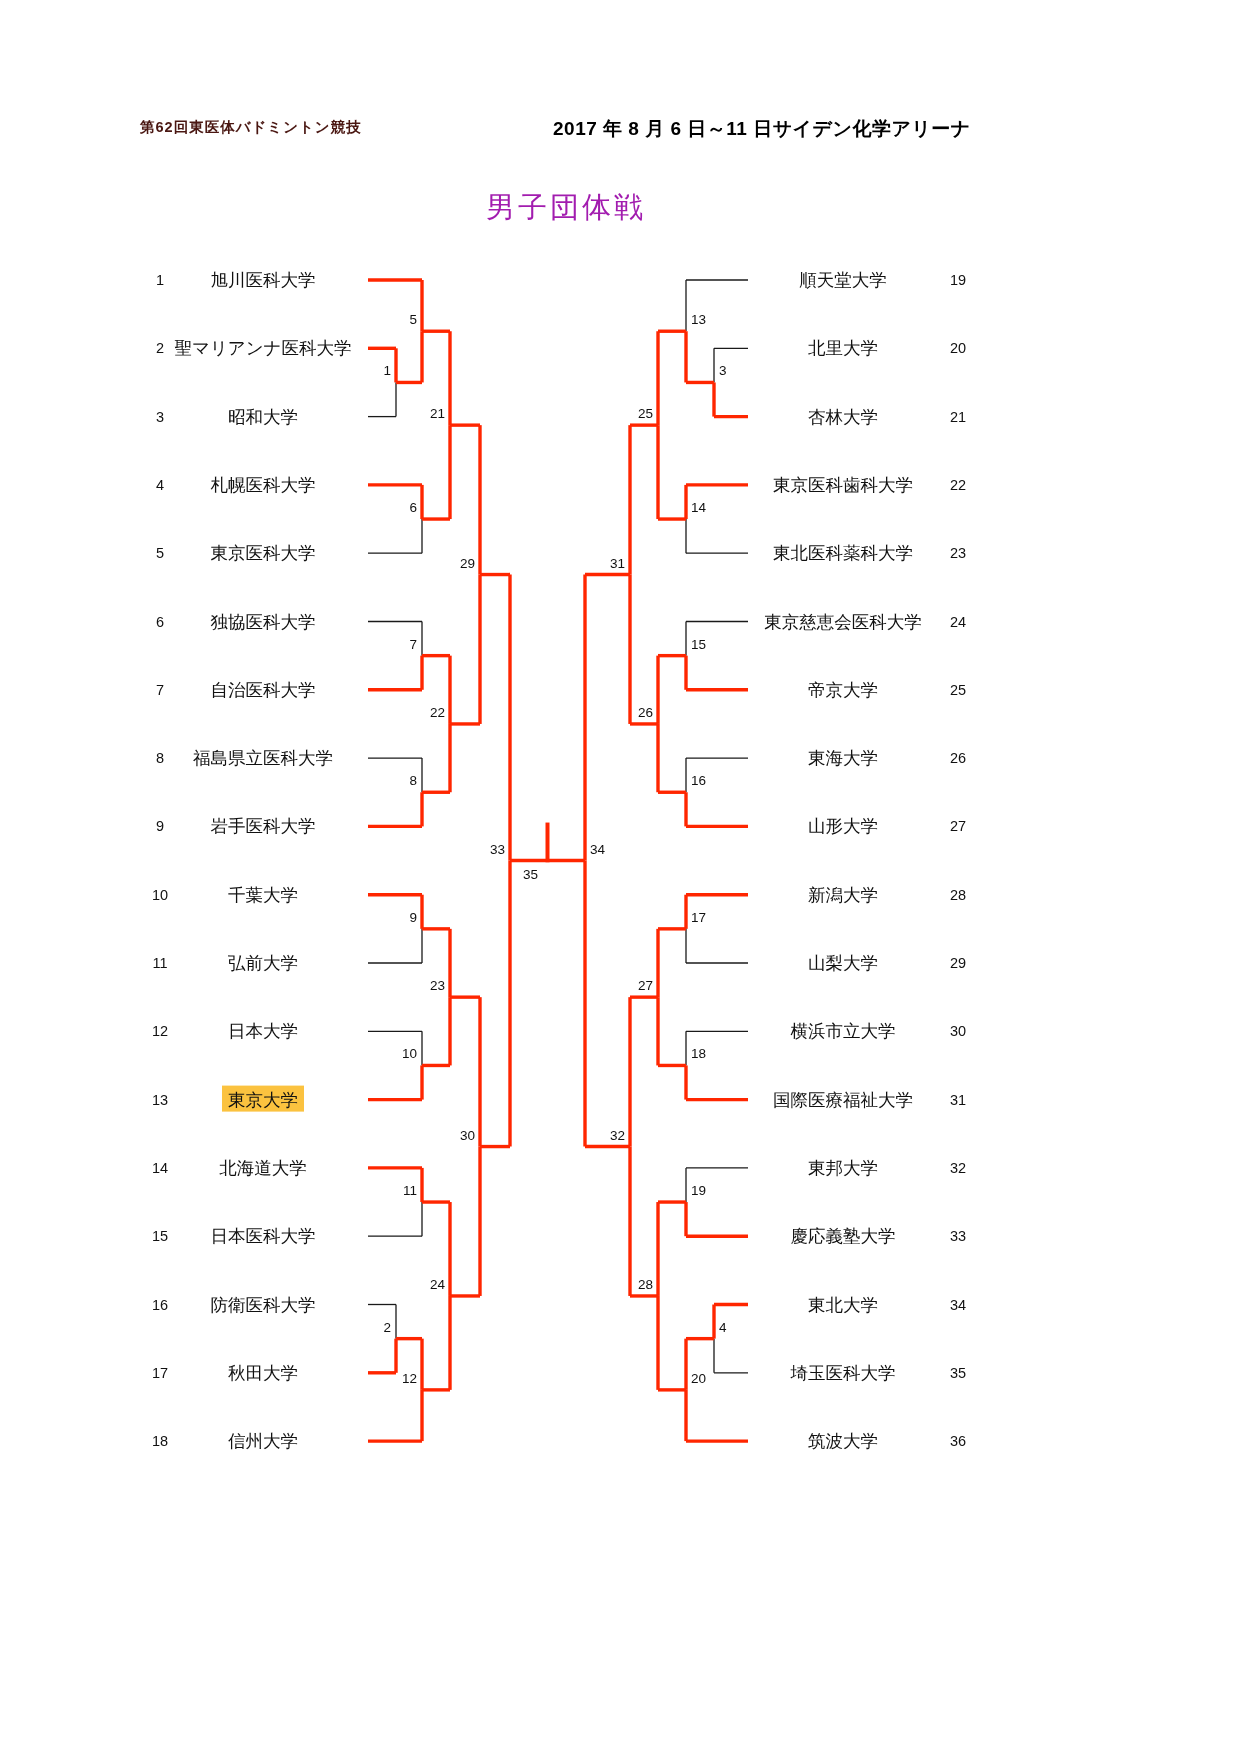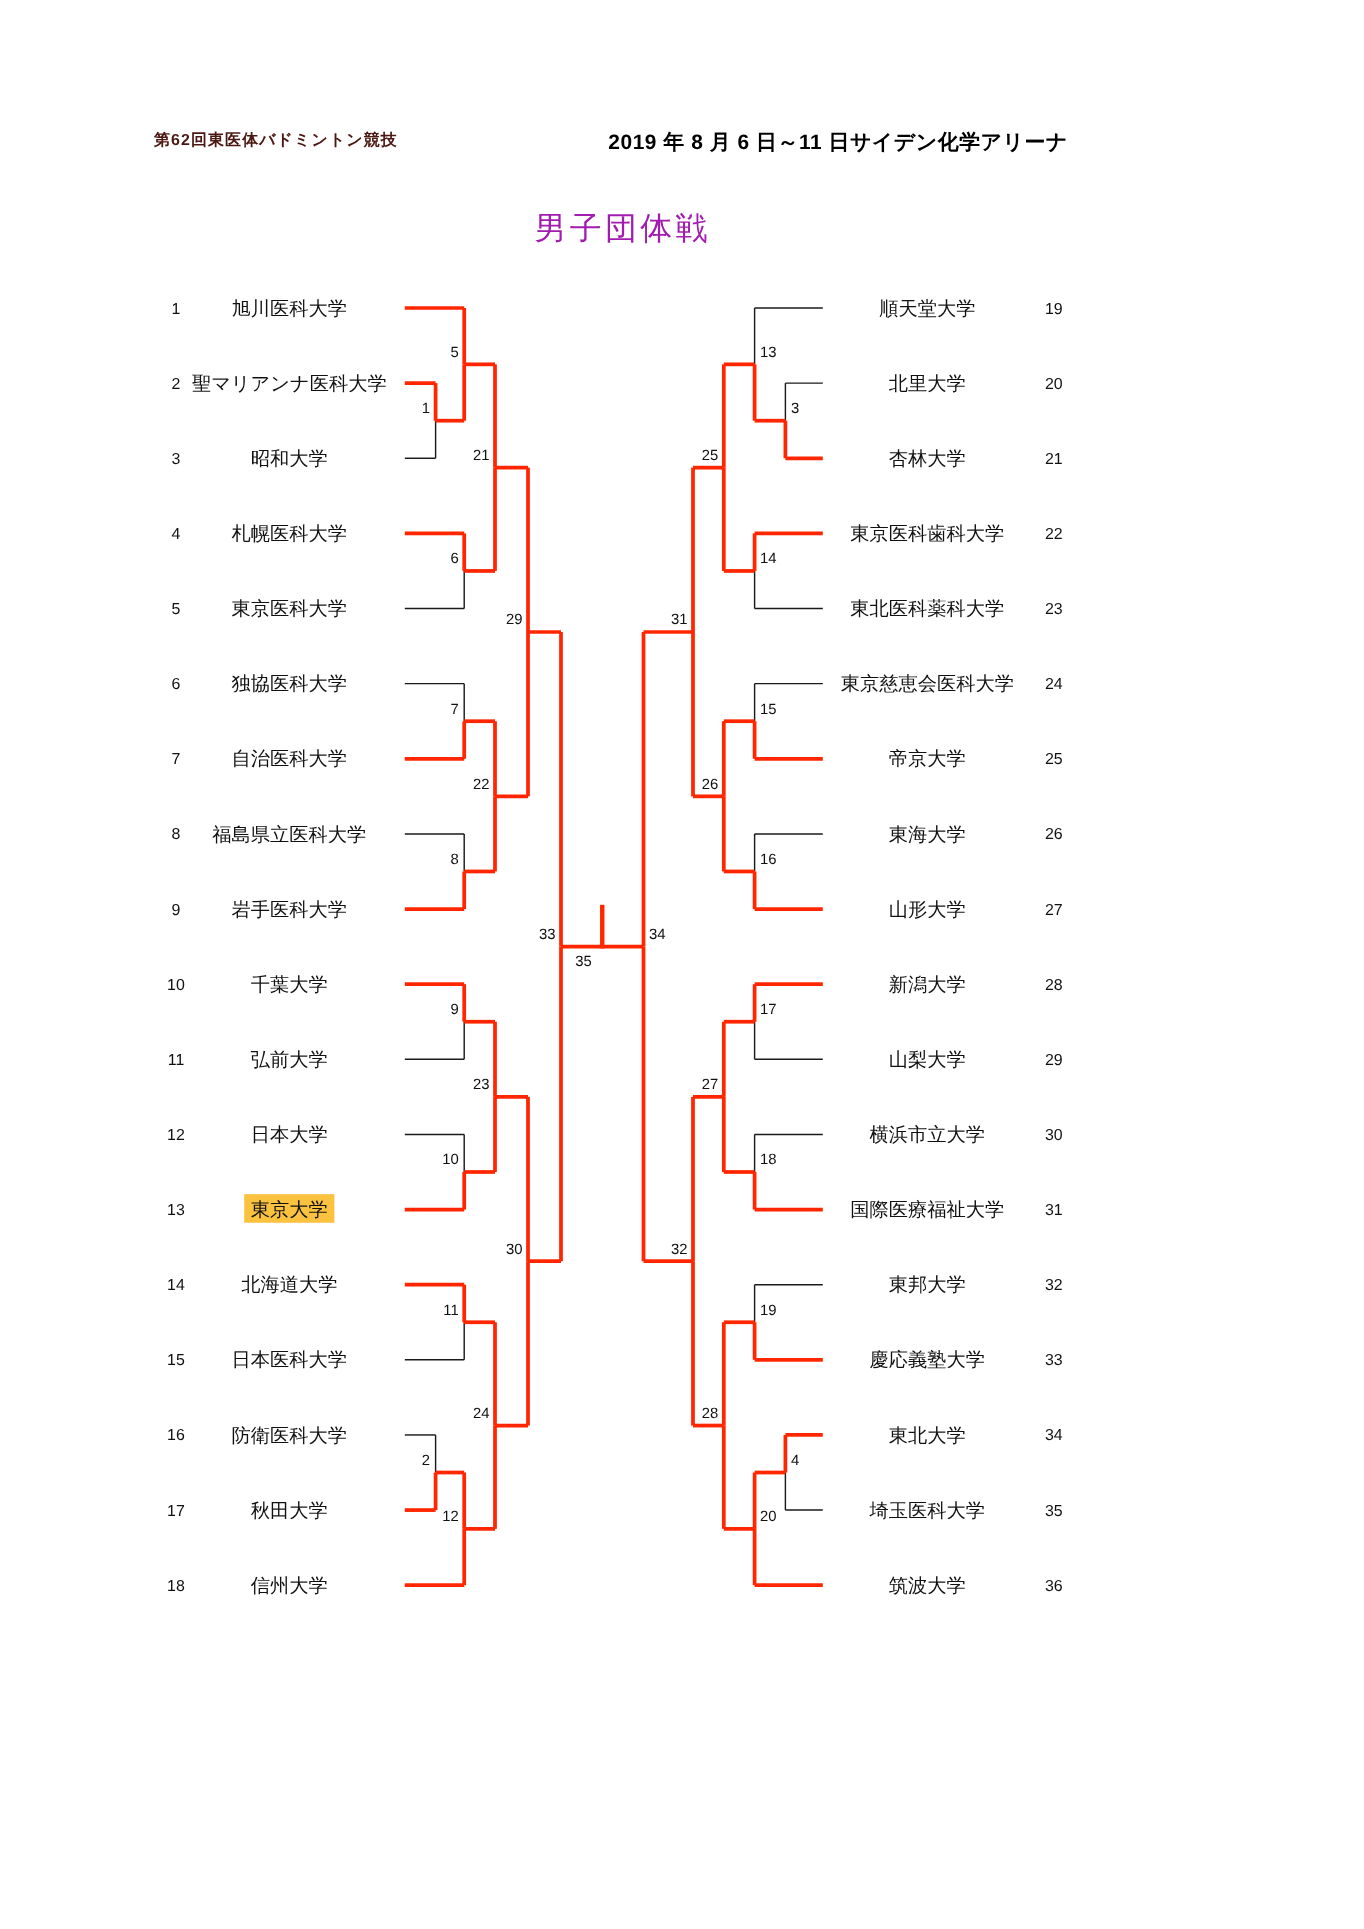--- a/index.html
+++ b/index.html
@@ -30,21 +30,21 @@
   #bracket-svg text{font-family:"Liberation Sans", sans-serif;fill:#111111;}
   #bracket-svg text.t-name{font-size:17.5px;}
   #bracket-svg text.t-seed{font-size:14.5px;}
   #bracket-svg text.t-match{font-size:13.5px;}
 </style>
 </head>
 <body>
 
 <div class="page">
   <div class="hdr-left" style="color: rgb(74, 23, 18);">第62回東医体バドミントン競技</div>
-  <div class="hdr-right">2019 年 8 月 6 日～11 日サイデン化学アリーナ</div>
+  <div class="hdr-right">2017 年 8 月 6 日～11 日サイデン化学アリーナ</div>
   <div class="page-title">男子団体戦</div>
   <svg id="bracket-svg" width="1240" height="1754" viewBox="0 0 1240 1754">
       <line x1="368" y1="280" x2="422" y2="280" stroke="#ff2600" stroke-width="3.4"></line>
       <line x1="368" y1="348.3" x2="396" y2="348.3" stroke="#ff2600" stroke-width="3.4"></line>
       <line x1="368" y1="416.6" x2="396" y2="416.6" stroke="#1a1a1a" stroke-width="1.3"></line>
       <line x1="368" y1="484.9" x2="422" y2="484.9" stroke="#ff2600" stroke-width="3.4"></line>
       <line x1="368" y1="553.2" x2="422" y2="553.2" stroke="#1a1a1a" stroke-width="1.3"></line>
       <line x1="368" y1="621.5" x2="422" y2="621.5" stroke="#1a1a1a" stroke-width="1.3"></line>
       <line x1="368" y1="689.8" x2="422" y2="689.8" stroke="#ff2600" stroke-width="3.4"></line>
       <line x1="368" y1="758.0999999999999" x2="422" y2="758.0999999999999" stroke="#1a1a1a" stroke-width="1.3"></line>

